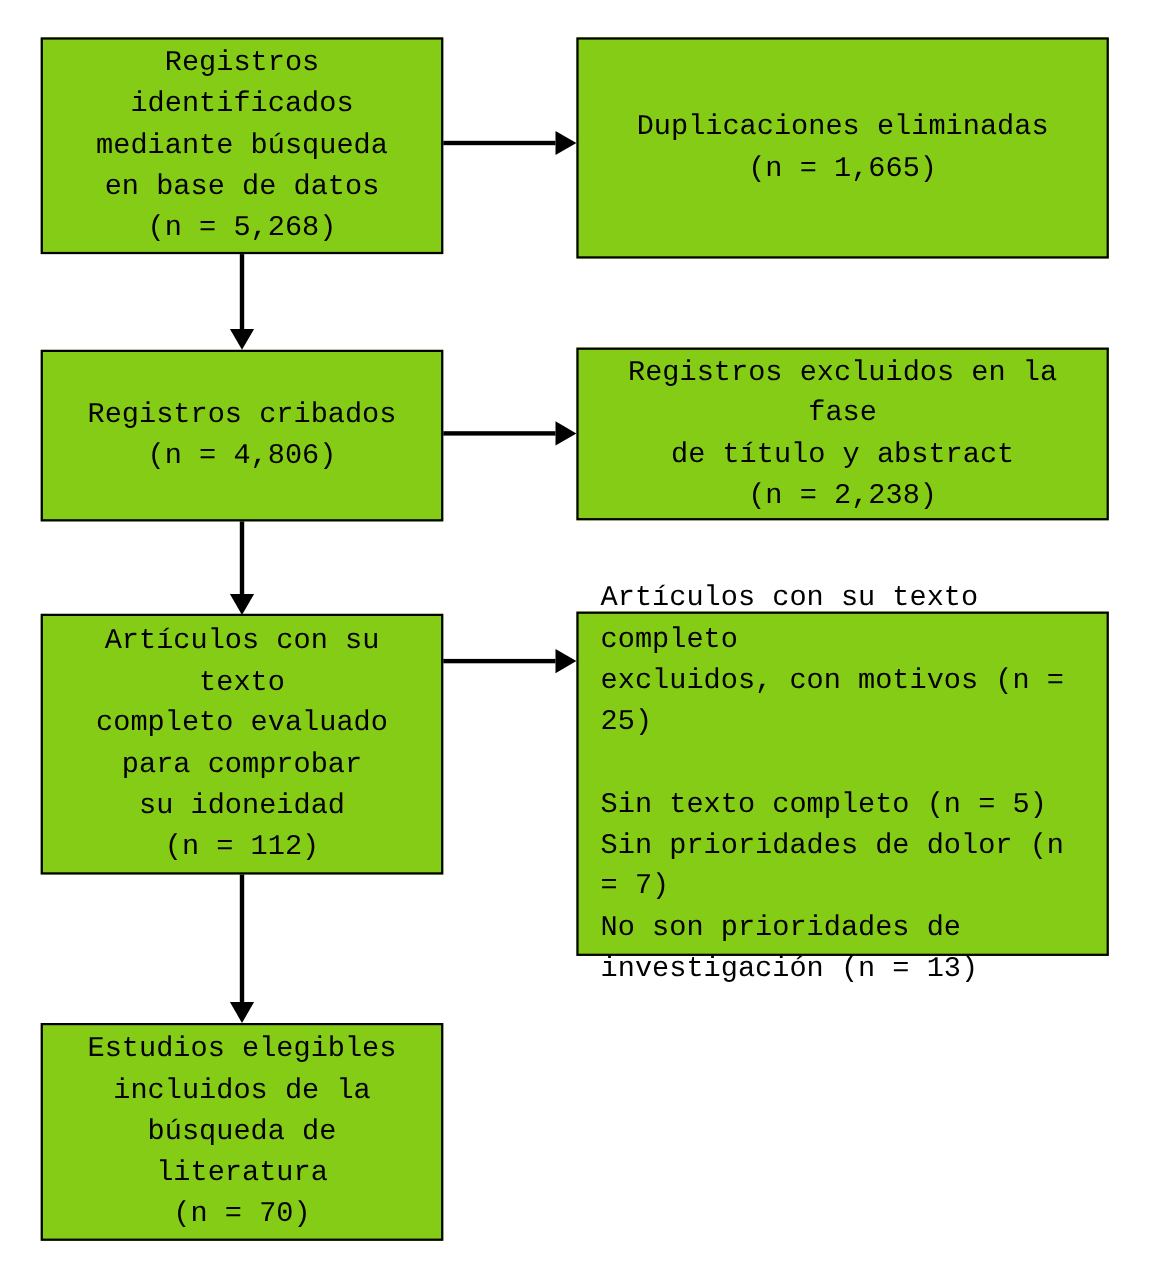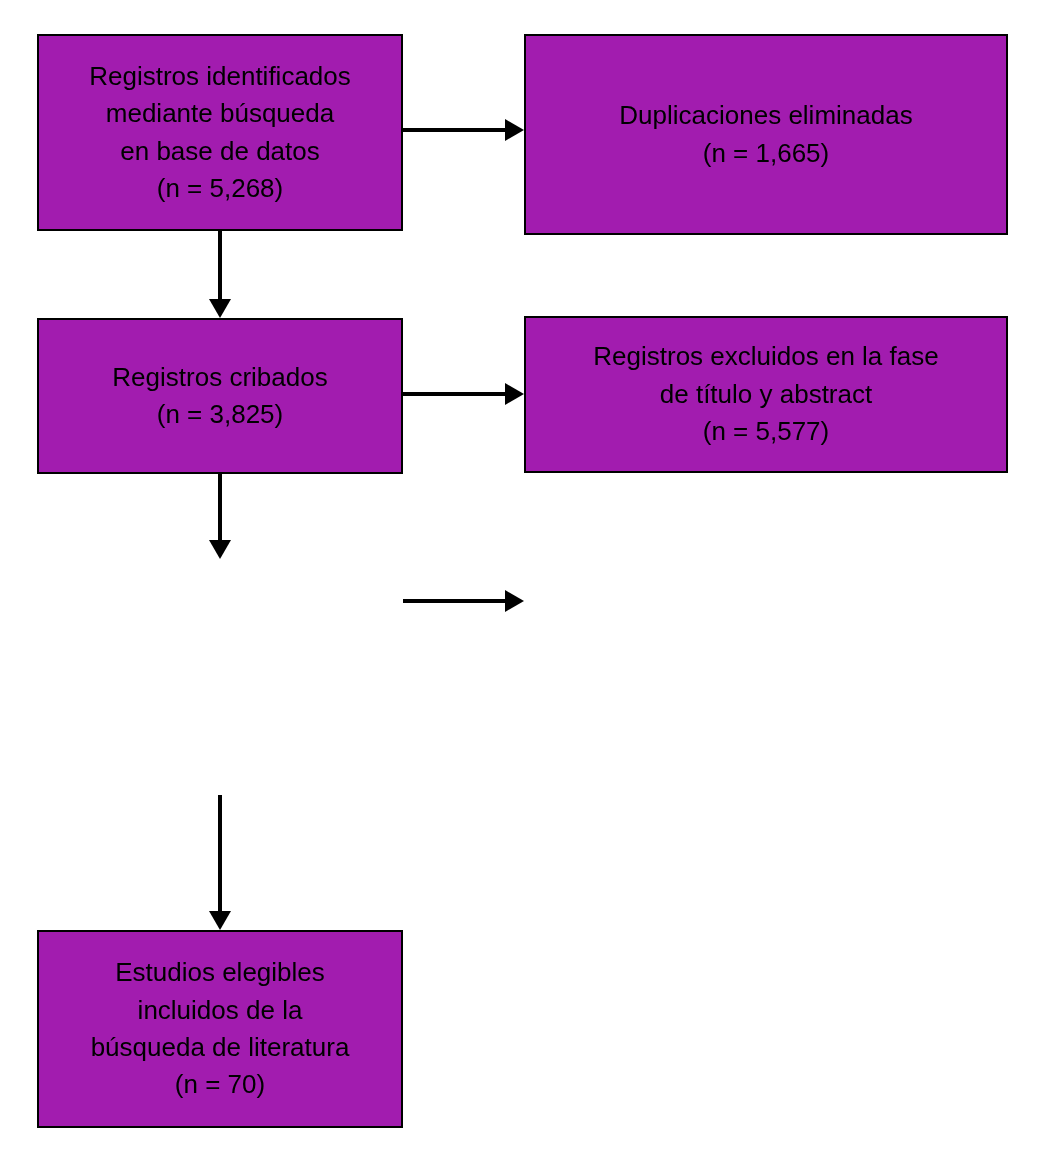--- a/index.html
+++ b/index.html
@@ -11,29 +11,30 @@
   #canvas {
     position: relative;
     width: 1064px;
     height: 1158px;
     background: #ffffff;
     overflow: hidden;
   }
   .box {
     position: absolute;
     border: 2.5px solid #000000;
-    background: #a21caf;
+    background: #84cc16;
     display: flex;
     align-items: center;
     justify-content: center;
     text-align: center;
     font-size: 26px;
     line-height: 1.44;
     white-space: pre-line;
     padding: 8px 10px;
+    font-family: Liberation Mono, monospace;
   }
   .box.left-text {
     text-align: left;
     justify-content: flex-start;
     padding-left: 20px;
     padding-right: 14px;
   }
   
   #box-identified        { left: 37px;  top: 34px;  width: 366px; height: 197px; }
   #box-duplicates        { left: 524px; top: 34px;  width: 484px; height: 201px; }
@@ -81,35 +82,47 @@
 <body>
 
 <div id="canvas">
 
   <div class="box" id="box-identified">Registros identificados
 mediante búsqueda
 en base de datos
 (n = 5,268)</div>
 
   <div class="box" id="box-screened">Registros cribados
-(n = 3,825)</div>
+(n = 4,806)</div>
 
+  <div class="box" id="box-fulltext">Artículos con su texto
+completo evaluado
+para comprobar
+su idoneidad
+(n = 112)</div>
 
   <div class="box" id="box-included">Estudios elegibles
 incluidos de la
 búsqueda de literatura
 (n = 70)</div>
 
   <div class="box" id="box-duplicates">Duplicaciones eliminadas
 (n = 1,665)</div>
 
   <div class="box" id="box-excluded-ta">Registros excluidos en la fase
 de título y abstract
-(n = 5,577)</div>
+(n = 2,238)</div>
 
+  <div class="box left-text" id="box-fulltext-excluded">Artículos con su texto completo
+excluidos, con motivos (n = 25)
+
+Sin texto completo (n = 5)
+Sin prioridades de dolor (n = 7)
+No son prioridades de
+investigación (n = 13)</div>
 
   <div>
     <div class="arrow-line-v" id="v1-line"></div>
     <div class="arrow-head-down" id="v1-head"></div>
   </div>
 
   <div>
     <div class="arrow-line-v" id="v2-line"></div>
     <div class="arrow-head-down" id="v2-head"></div>
   </div>

